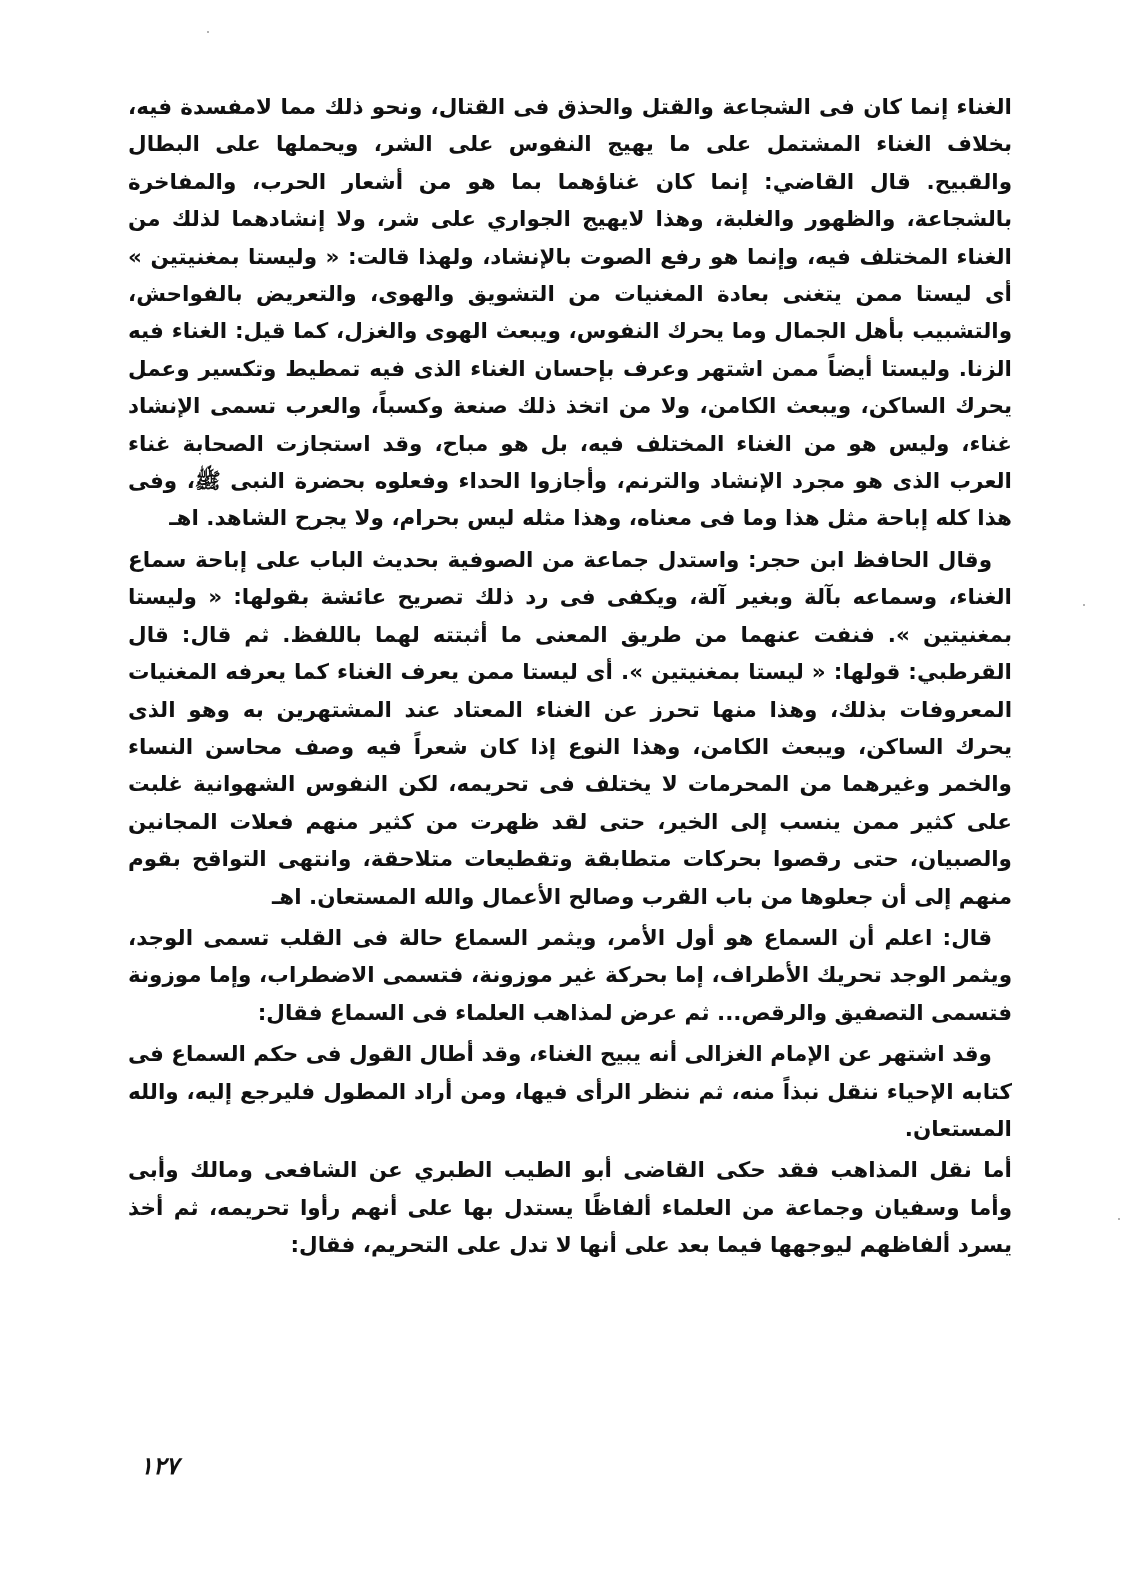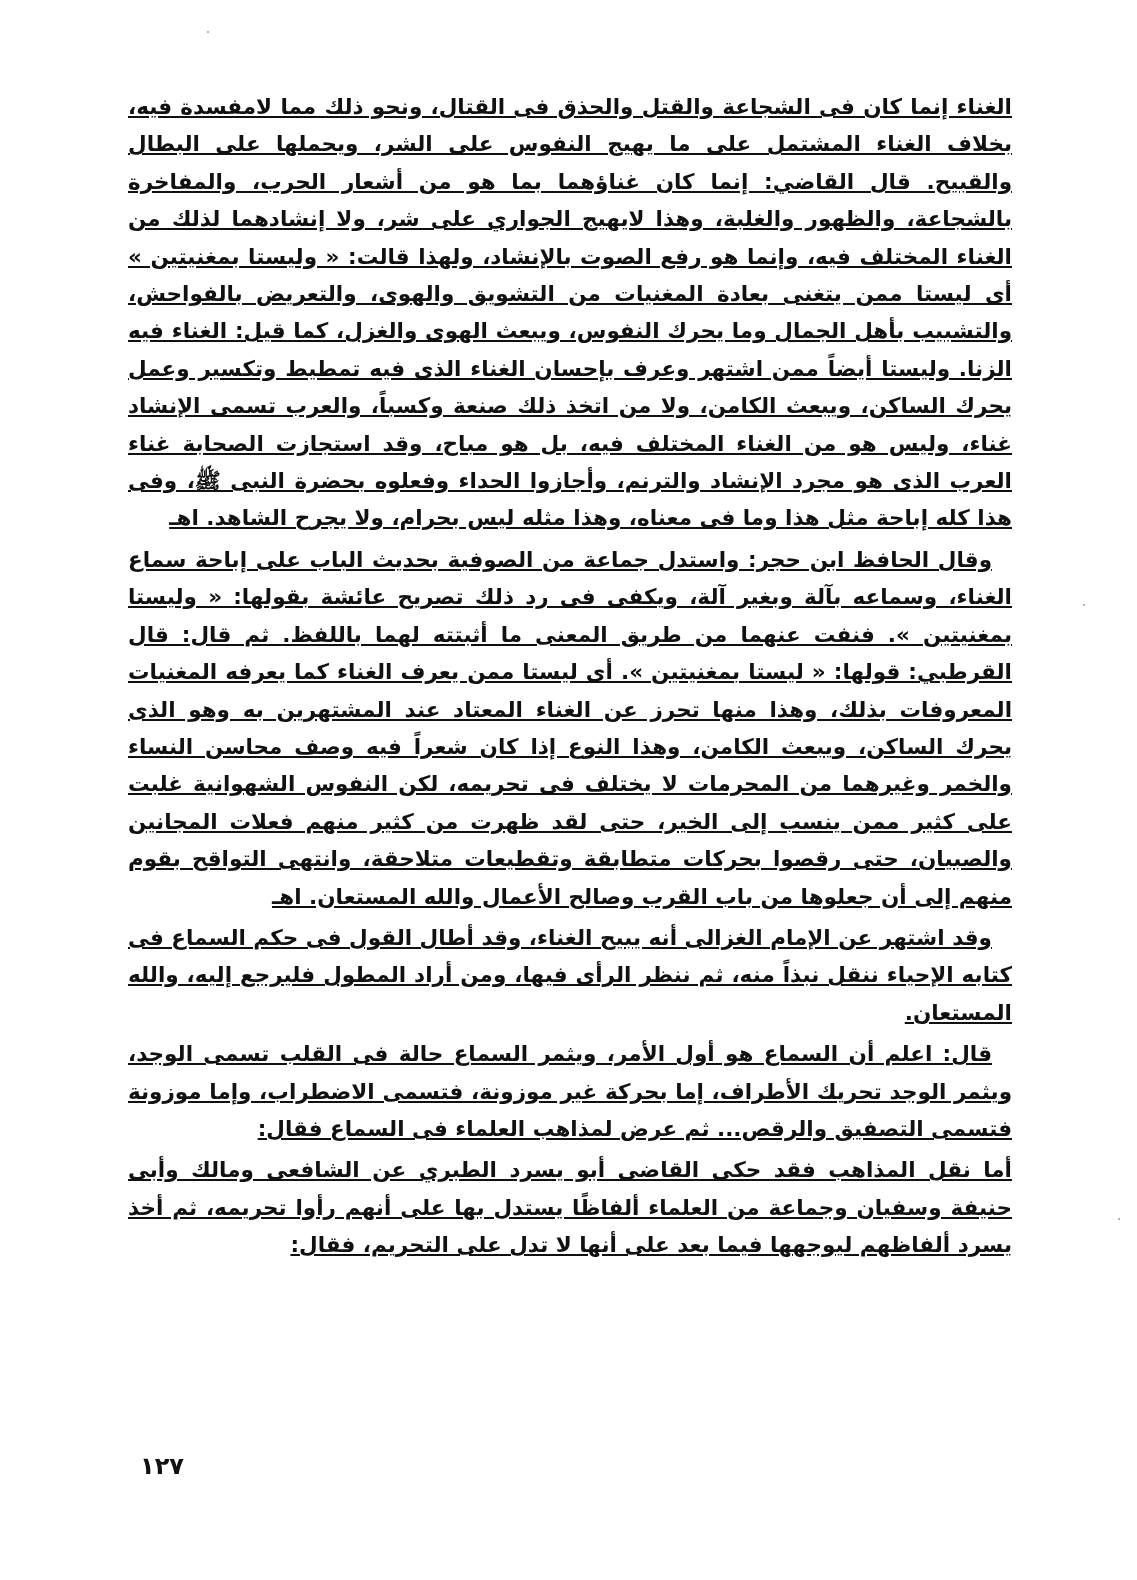--- a/index.html
+++ b/index.html
@@ -14,21 +14,20 @@
     overflow: hidden;
     font-family: "DejaVu Sans", sans-serif;
     color: #111111;
   }
   .page {
     position: absolute;
     left: 128px;
     top: 88px;
     width: 884px;
     direction: rtl;
-    text-decoration: underline;
   }
   .para {
     margin: 0;
     font-size: 21.5px;
     font-weight: bold;
     line-height: 37.4px;
     text-align: justify;
     text-align-last: right;
   }
   .para.indent {
@@ -41,37 +40,38 @@
     margin-top: 0;
   }
   .page-number {
     position: absolute;
     left: 140px;
     top: 1452px;
     font-size: 24px;
     font-weight: bold;
     direction: rtl;
     letter-spacing: 2px;
+    font-style: italic;
   }
   .speck {
     position: absolute;
     width: 2px;
     height: 2px;
     background: #999;
     border-radius: 1px;
   }
 </style>
 </head>
 <body>
 
 <div class="page">
   <p class="para first">الغناء إنما كان فى الشجاعة والقتل والحذق فى القتال، ونحو ذلك مما لامفسدة فيه، بخلاف الغناء المشتمل على ما يهيج النفوس على الشر، ويحملها على البطال والقبيح. قال القاضي: إنما كان غناؤهما بما هو من أشعار الحرب، والمفاخرة بالشجاعة، والظهور والغلبة، وهذا لايهيج الجواري على شر، ولا إنشادهما لذلك من الغناء المختلف فيه، وإنما هو رفع الصوت بالإنشاد، ولهذا قالت: « وليستا بمغنيتين » أى ليستا ممن يتغنى بعادة المغنيات من التشويق والهوى، والتعريض بالفواحش، والتشبيب بأهل الجمال وما يحرك النفوس، ويبعث الهوى والغزل، كما قيل: الغناء فيه الزنا. وليستا أيضاً ممن اشتهر وعرف بإحسان الغناء الذى فيه تمطيط وتكسير وعمل يحرك الساكن، ويبعث الكامن، ولا من اتخذ ذلك صنعة وكسباً، والعرب تسمى الإنشاد غناء، وليس هو من الغناء المختلف فيه، بل هو مباح، وقد استجازت الصحابة غناء العرب الذى هو مجرد الإنشاد والترنم، وأجازوا الحداء وفعلوه بحضرة النبى ﷺ، وفى هذا كله إباحة مثل هذا وما فى معناه، وهذا مثله ليس بحرام، ولا يجرح الشاهد. اهـ</p>
   <p class="para indent">وقال الحافظ ابن حجر: واستدل جماعة من الصوفية بحديث الباب على إباحة سماع الغناء، وسماعه بآلة وبغير آلة، ويكفى فى رد ذلك تصريح عائشة بقولها: « وليستا بمغنيتين ». فنفت عنهما من طريق المعنى ما أثبتته لهما باللفظ. ثم قال: قال القرطبي: قولها: « ليستا بمغنيتين ». أى ليستا ممن يعرف الغناء كما يعرفه المغنيات المعروفات بذلك، وهذا منها تحرز عن الغناء المعتاد عند المشتهرين به وهو الذى يحرك الساكن، ويبعث الكامن، وهذا النوع إذا كان شعراً فيه وصف محاسن النساء والخمر وغيرهما من المحرمات لا يختلف فى تحريمه، لكن النفوس الشهوانية غلبت على كثير ممن ينسب إلى الخير، حتى لقد ظهرت من كثير منهم فعلات المجانين والصبيان، حتى رقصوا بحركات متطابقة وتقطيعات متلاحقة، وانتهى التواقح بقوم منهم إلى أن جعلوها من باب القرب وصالح الأعمال والله المستعان. اهـ</p>
+  <p class="para indent">قال: اعلم أن السماع هو أول الأمر، ويثمر السماع حالة فى القلب تسمى الوجد، ويثمر الوجد تحريك الأطراف، إما بحركة غير موزونة، فتسمى الاضطراب، وإما موزونة فتسمى التصفيق والرقص... ثم عرض لمذاهب العلماء فى السماع فقال:</p>
   <p class="para indent">وقد اشتهر عن الإمام الغزالى أنه يبيح الغناء، وقد أطال القول فى حكم السماع فى كتابه الإحياء ننقل نبذاً منه، ثم ننظر الرأى فيها، ومن أراد المطول فليرجع إليه، والله المستعان.</p>
-  <p class="para indent">قال: اعلم أن السماع هو أول الأمر، ويثمر السماع حالة فى القلب تسمى الوجد، ويثمر الوجد تحريك الأطراف، إما بحركة غير موزونة، فتسمى الاضطراب، وإما موزونة فتسمى التصفيق والرقص... ثم عرض لمذاهب العلماء فى السماع فقال:</p>
-  <p class="para">أما نقل المذاهب فقد حكى القاضى أبو يسرد الطبري عن الشافعى ومالك وأبى حنيفة وسفيان وجماعة من العلماء ألفاظًا يستدل بها على أنهم رأوا تحريمه، ثم أخذ يسرد ألفاظهم ليوجهها فيما بعد على أنها لا تدل على التحريم، فقال:</p>
+  <p class="para">أما نقل المذاهب فقد حكى القاضى أبو الطيب الطبري عن الشافعى ومالك وأبى وأما وسفيان وجماعة من العلماء ألفاظًا يستدل بها على أنهم رأوا تحريمه، ثم أخذ يسرد ألفاظهم ليوجهها فيما بعد على أنها لا تدل على التحريم، فقال:</p>
 </div>
 
 <div class="page-number">١٢٧</div>
 
 <div class="speck" style="left:207px; top:31px;"></div>
 <div class="speck" style="left:1083px; top:604px;"></div>
 <div class="speck" style="left:1118px; top:1218px;"></div>
 
 </body></html>

